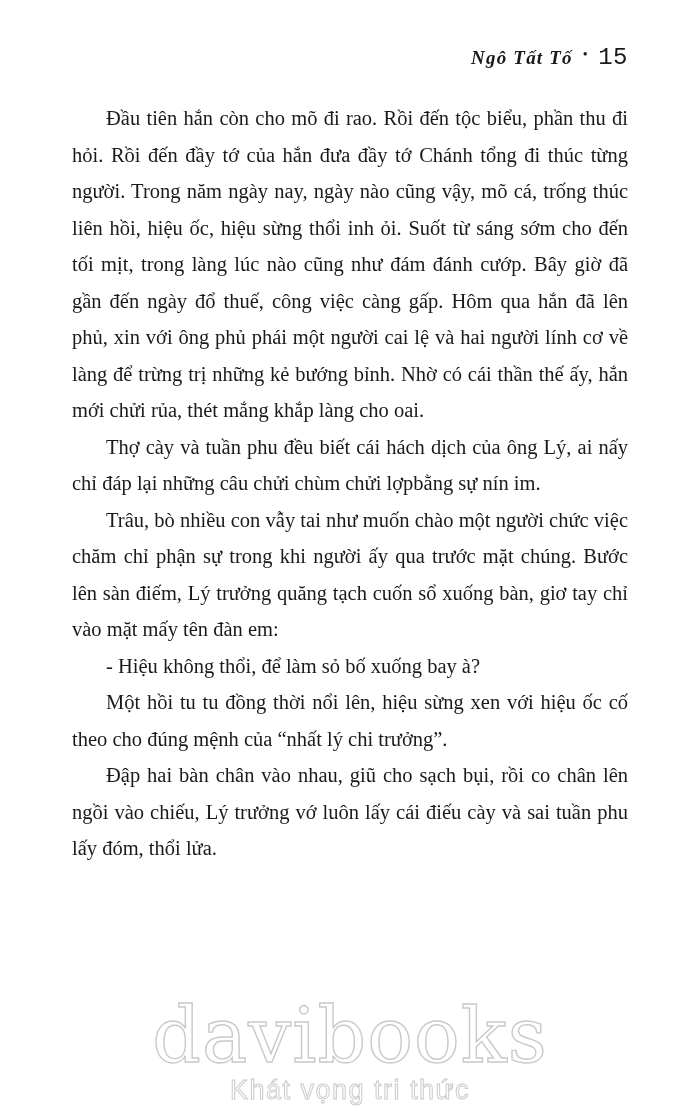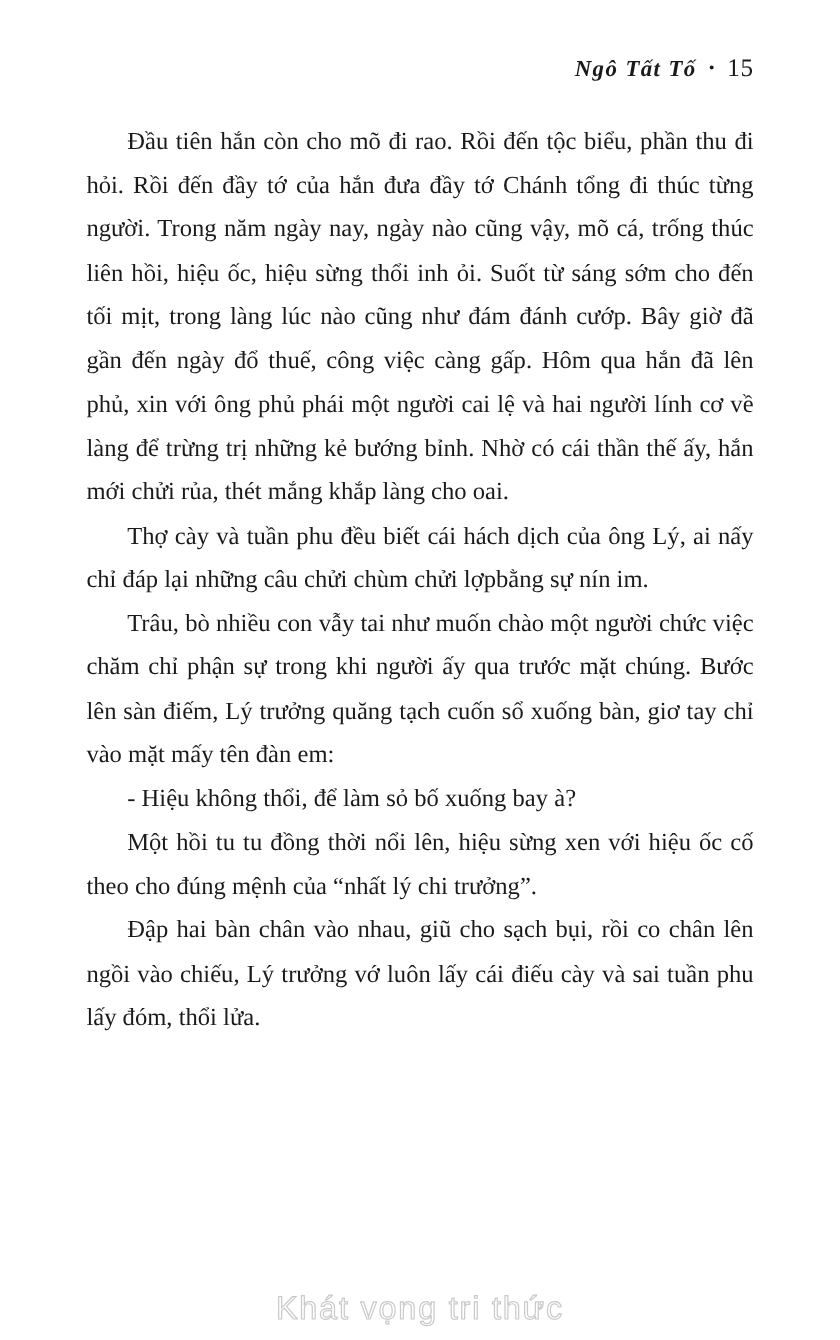--- a/index.html
+++ b/index.html
@@ -22,35 +22,36 @@
     box-sizing: border-box;
     padding: 0;
   }
   .header {
     position: absolute;
     top: 44px;
     right: 72px;
     font-size: 19px;
     letter-spacing: 0.5px;
     display: flex;
-    align-items: flex-end;
+    align-items: center;
     gap: 10px;
   }
   .header .author {
     font-style: italic;
     font-weight: bold;
     letter-spacing: 1.2px;
   }
   .header .dot {
     font-size: 14px;
     position: relative;
     top: -3px;
   }
   .header .pagenum {
-    font-size: 21px;
+    font-size: 24px;
+    font-family: Liberation Mono, monospace;
   }
   .body-text {
     position: absolute;
     top: 100px;
     left: 72px;
     width: 556px;
     font-size: 20.5px;
     line-height: 36.5px;
     text-align: justify;
     text-justify: inter-word;
@@ -99,16 +100,17 @@
   <div class="body-text">
     <p>Đầu tiên hắn còn cho mõ đi rao. Rồi đến tộc biểu, phần thu đi hỏi. Rồi đến đầy tớ của hắn đưa đầy tớ Chánh tổng đi thúc từng người. Trong năm ngày nay, ngày nào cũng vậy, mõ cá, trống thúc liên hồi, hiệu ốc, hiệu sừng thổi inh ỏi. Suốt từ sáng sớm cho đến tối mịt, trong làng lúc nào cũng như đám đánh cướp. Bây giờ đã gần đến ngày đổ thuế, công việc càng gấp. Hôm qua hắn đã lên phủ, xin với ông phủ phái một người cai lệ và hai người lính cơ về làng để trừng trị những kẻ bướng bỉnh. Nhờ có cái thần thế ấy, hắn mới chửi rủa, thét mắng khắp làng cho oai.</p>
     <p>Thợ cày và tuần phu đều biết cái hách dịch của ông Lý, ai nấy chỉ đáp lại những câu chửi chùm chửi lợpbằng sự nín im.</p>
     <p>Trâu, bò nhiều con vẫy tai như muốn chào một người chức việc chăm chỉ phận sự trong khi người ấy qua trước mặt chúng. Bước lên sàn điếm, Lý trưởng quăng tạch cuốn sổ xuống bàn, giơ tay chỉ vào mặt mấy tên đàn em:</p>
     <p>- Hiệu không thổi, để làm sỏ bố xuống bay à?</p>
     <p>Một hồi tu tu đồng thời nổi lên, hiệu sừng xen với hiệu ốc cố theo cho đúng mệnh của “nhất lý chi trưởng”.</p>
     <p>Đập hai bàn chân vào nhau, giũ cho sạch bụi, rồi co chân lên ngồi vào chiếu, Lý trưởng vớ luôn lấy cái điếu cày và sai tuần phu lấy đóm, thổi lửa.</p>
   </div>
 
   <div class="watermark">
+    <div class="wm-main">davibooks</div>
     <div class="wm-sub">Khát vọng tri thức</div>
   </div>
 
 </div>
 
 </body></html>

